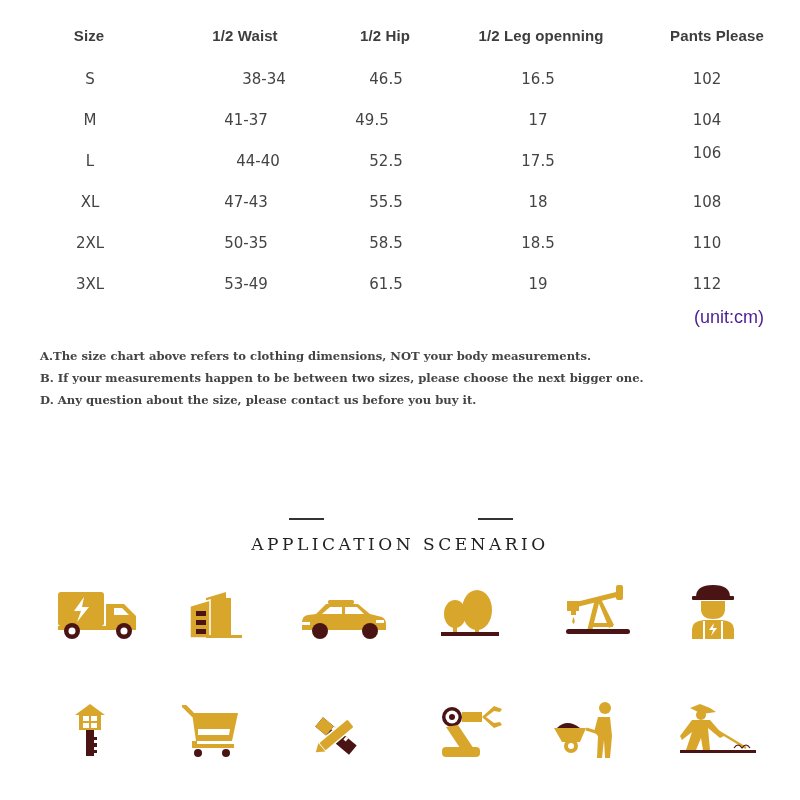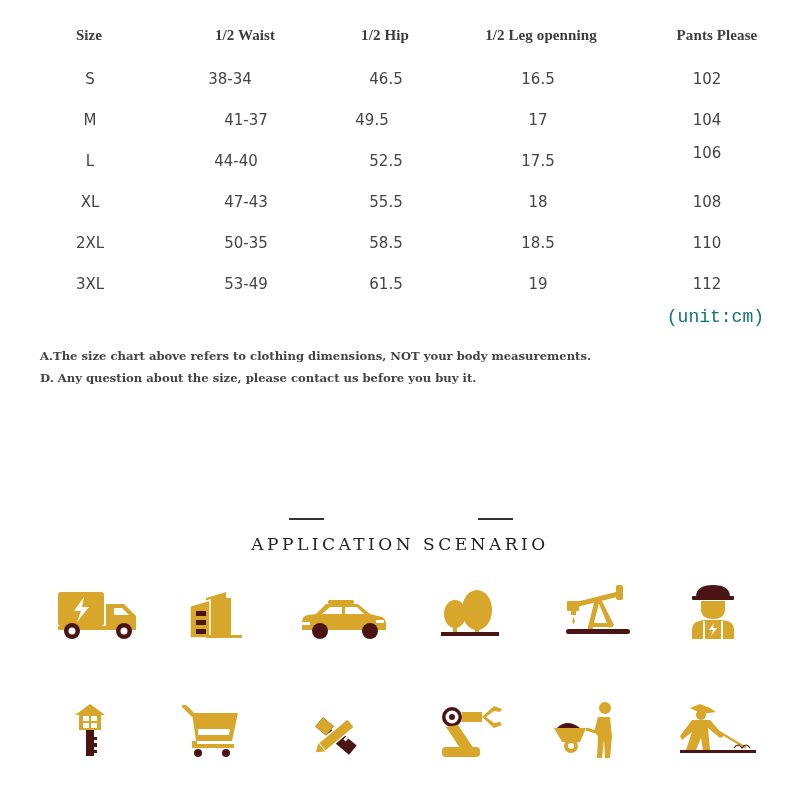--- a/index.html
+++ b/index.html
@@ -1,24 +1,24 @@
 <!DOCTYPE html>
 <html><head>
 <meta charset="utf-8">
 <style>
   * { margin: 0; padding: 0; box-sizing: border-box; }
   html, body { width: 800px; height: 800px; background: #ffffff; overflow: hidden; }
   body { position: relative; font-family: "DejaVu Sans", sans-serif; color: #3a3a3a; }
 
   .size-table { position: absolute; left: 0; top: 0; width: 800px; }
   .th, .td { position: absolute; transform: translateX(-50%); white-space: nowrap; }
-  .th { top: 27px; font-family: Liberation Serif, serif; font-weight: bold; font-size: 15px; color: #3d3d3d; letter-spacing: 0.1px; }
+  .th { top: 27px; font-family: Liberation Sans, sans-serif; font-weight: bold; font-size: 15px; color: #3d3d3d; letter-spacing: 0.1px; }
   .td { font-family: "DejaVu Sans", sans-serif; font-size: 15px; color: #444; }
 
-  .unit { position: absolute; right: 36px; top: 307px; font-family: Liberation Mono, monospace; font-size: 18px; color: #0f766e; }
+  .unit { position: absolute; right: 36px; top: 307px; font-family: Liberation Sans, sans-serif; font-size: 18px; color: #4c1d95; }
 
   .notes { position: absolute; left: 40px; top: 345px; }
   .note { font-family: "DejaVu Serif", serif; font-weight: bold; font-size: 11.6px; color: #444; line-height: 22px; white-space: nowrap; }
 
   .section-title-wrap { position: absolute; left: 0; top: 510px; width: 800px; }
   .dash { position: absolute; top: 8px; width: 35px; height: 2px; background: #333; }
   .section-title { position: absolute; top: 24px; left: 0; width: 800px; text-align: center; font-family: "DejaVu Serif", serif; font-size: 17px; letter-spacing: 3.5px; color: #222; }
 
   .icon { position: absolute; }
   .icon svg { display: block; }
@@ -28,33 +28,33 @@
 
 <div class="size-table">
 
   <div class="th" style="left:89px">Size</div>
   <div class="th" style="left:245px">1/2 Waist</div>
   <div class="th" style="left:385px">1/2 Hip</div>
   <div class="th" style="left:541px">1/2 Leg openning</div>
   <div class="th" style="left:717px">Pants Please</div>
 
   <div class="td" style="left:90px;top:70px">S</div>
-  <div class="td" style="left:230px;top:70px">38-34</div>
+  <div class="td" style="left:264px;top:70px">38-34</div>
   <div class="td" style="left:386px;top:70px">46.5</div>
   <div class="td" style="left:538px;top:70px">16.5</div>
   <div class="td" style="left:707px;top:70px">102</div>
 
   <div class="td" style="left:90px;top:111px">M</div>
   <div class="td" style="left:246px;top:111px">41-37</div>
   <div class="td" style="left:372px;top:111px">49.5</div>
   <div class="td" style="left:538px;top:111px">17</div>
   <div class="td" style="left:707px;top:111px">104</div>
 
   <div class="td" style="left:90px;top:152px">L</div>
-  <div class="td" style="left:236px;top:152px">44-40</div>
+  <div class="td" style="left:258px;top:152px">44-40</div>
   <div class="td" style="left:386px;top:152px">52.5</div>
   <div class="td" style="left:538px;top:152px">17.5</div>
   <div class="td" style="left:707px;top:144px">106</div>
 
   <div class="td" style="left:90px;top:193px">XL</div>
   <div class="td" style="left:246px;top:193px">47-43</div>
   <div class="td" style="left:386px;top:193px">55.5</div>
   <div class="td" style="left:538px;top:193px">18</div>
   <div class="td" style="left:707px;top:193px">108</div>
 
@@ -68,20 +68,21 @@
   <div class="td" style="left:246px;top:275px">53-49</div>
   <div class="td" style="left:386px;top:275px">61.5</div>
   <div class="td" style="left:538px;top:275px">19</div>
   <div class="td" style="left:707px;top:275px">112</div>
 </div>
 
 <div class="unit">(unit:cm)</div>
 
 <div class="notes">
   <div class="note">A.The size chart above refers to clothing dimensions, NOT your body measurements.</div>
+  <div class="note">B. If your measurements happen to be between two sizes, please choose the next bigger one.</div>
   <div class="note">D. Any question about the size, please contact us before you buy it.</div>
 </div>
 
 <div class="section-title-wrap">
   <div class="dash" style="left:289px"></div>
   <div class="dash" style="left:478px"></div>
   <div class="section-title">APPLICATION SCENARIO</div>
 </div>
 
 <div class="icon" style="left:58px;top:590px">

